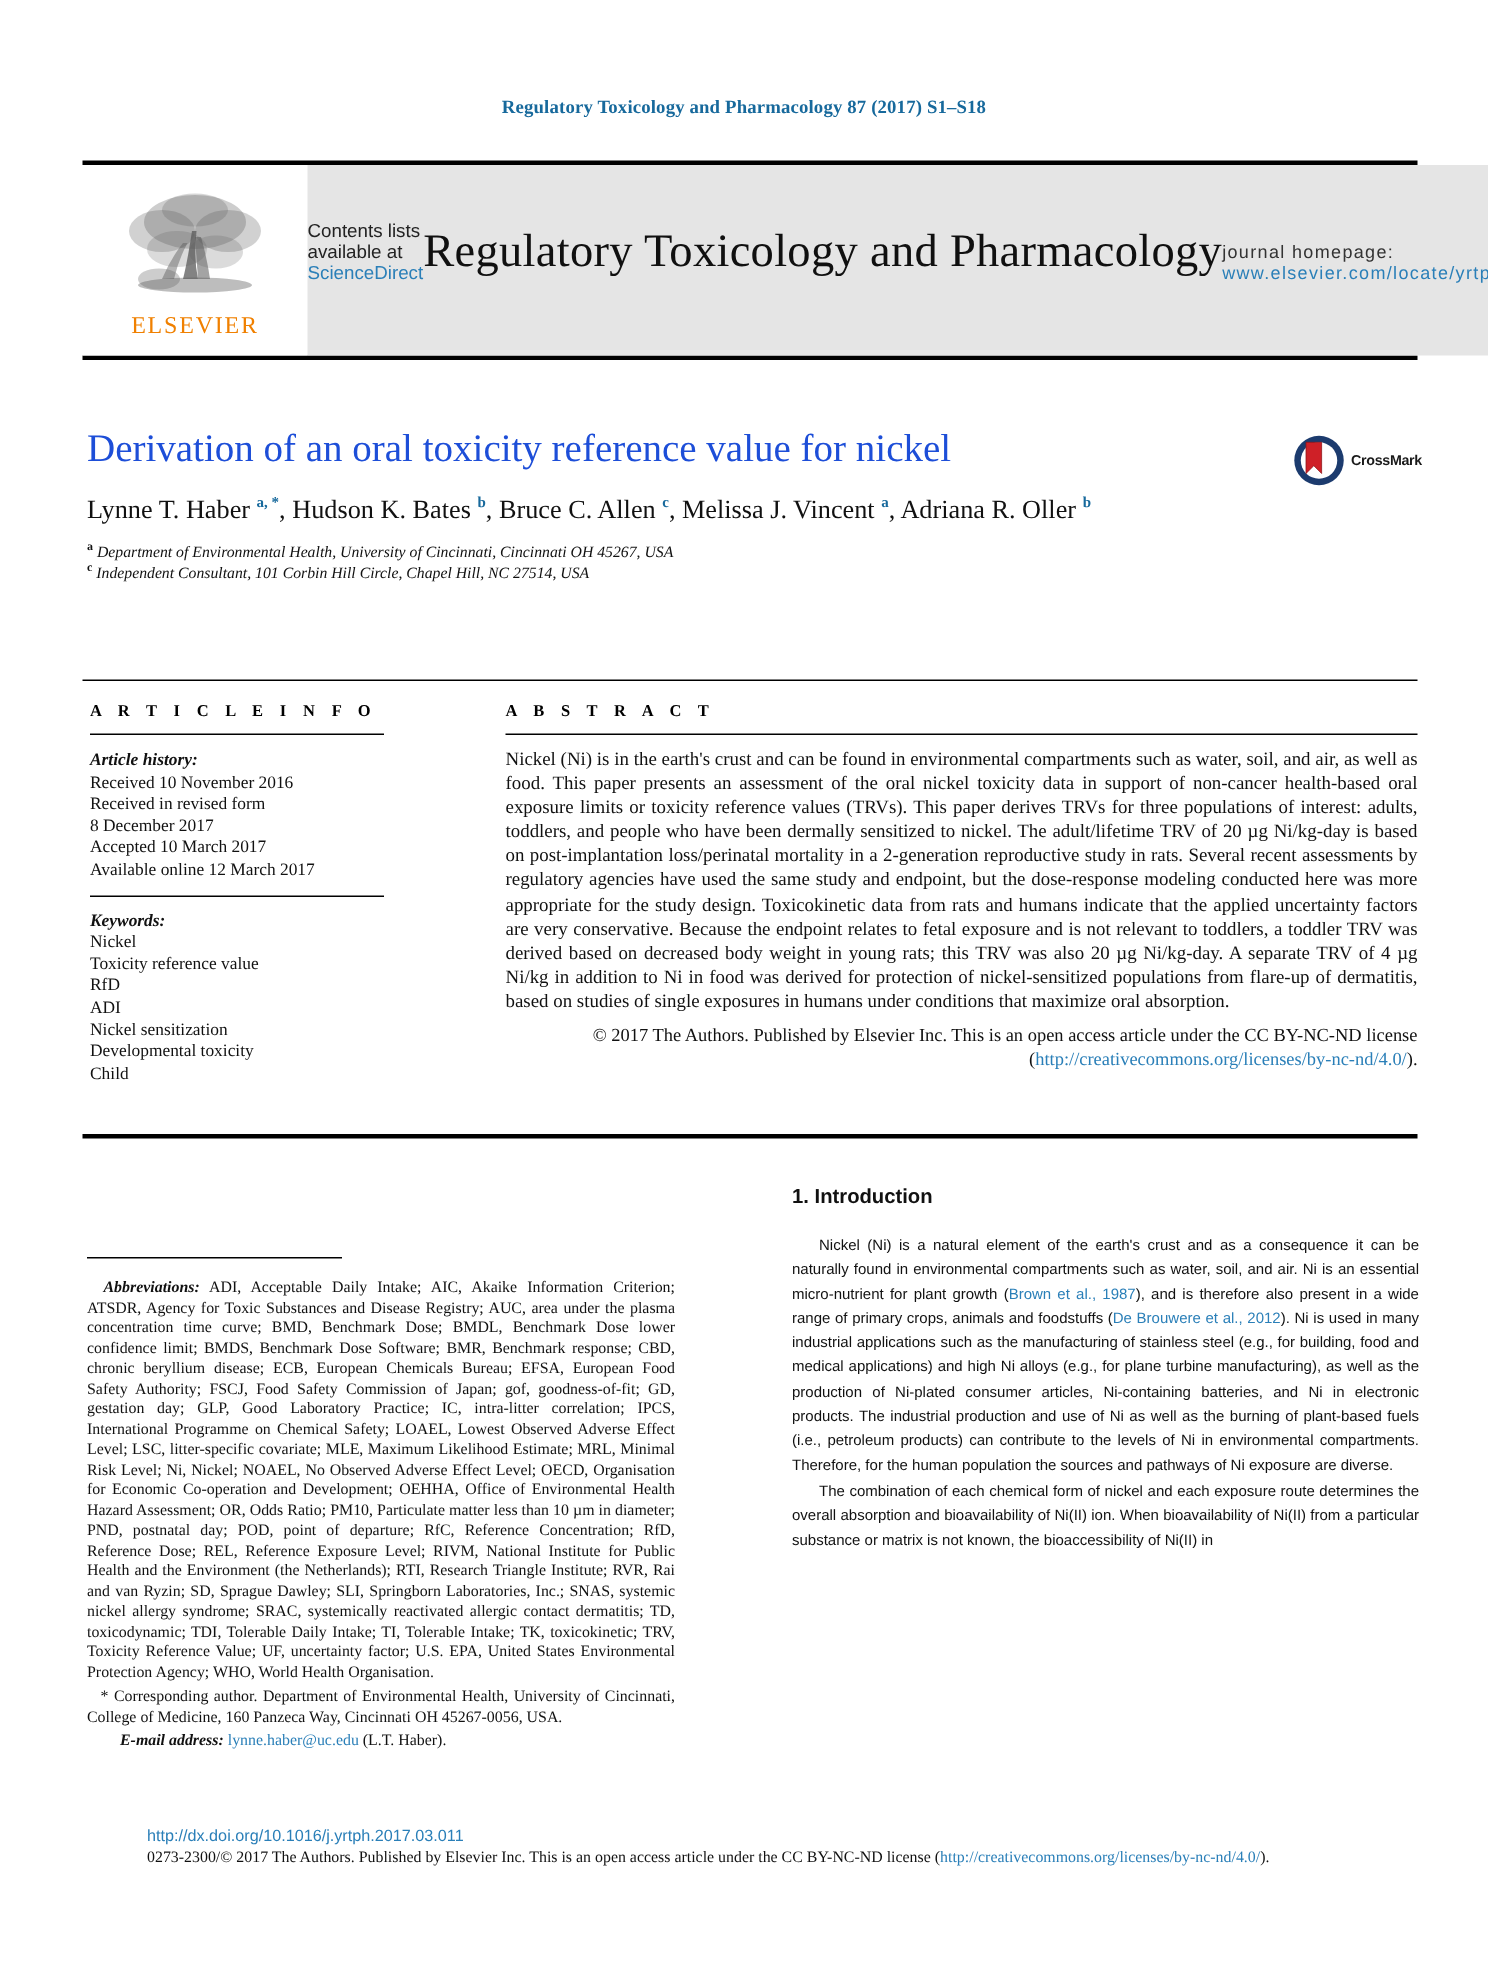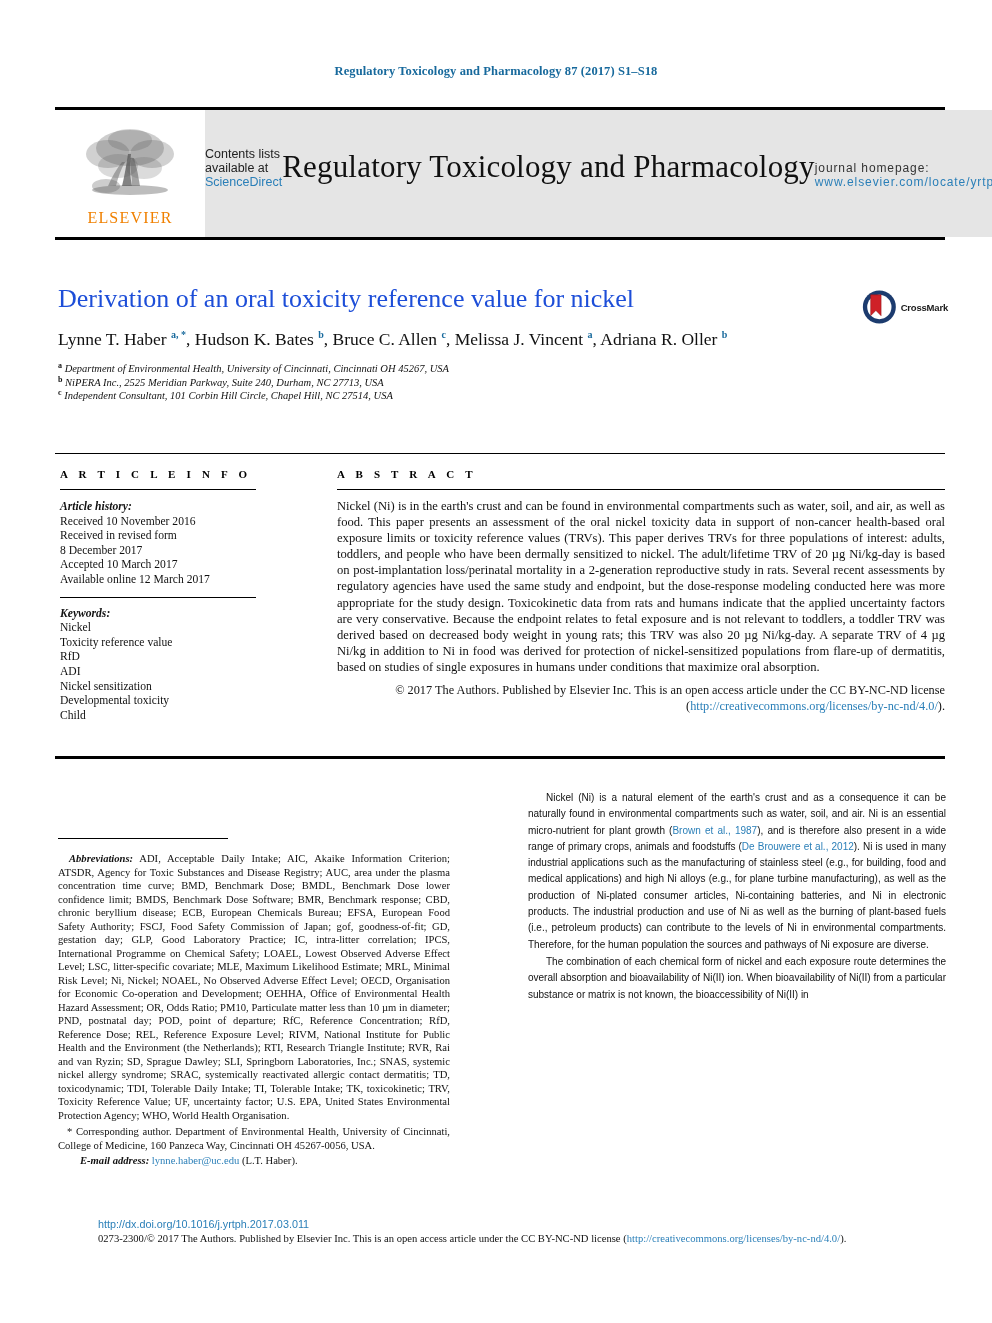--- a/index.html
+++ b/index.html
@@ -483,21 +483,20 @@
         <div class="cover-footer"></div>
       </div>
     </div>
   </div>
 
   <div class="title-block">
     <h1 class="article-title">Derivation of an oral toxicity reference value for nickel</h1>
     <div class="authors">Lynne T. Haber <sup>a, *</sup>, Hudson K. Bates <sup>b</sup>, Bruce C. Allen <sup>c</sup>, Melissa J. Vincent <sup>a</sup>, Adriana R. Oller <sup>b</sup></div>
     <div class="affils">
       <div><sup>a</sup> <span>Department of Environmental Health, University of Cincinnati, Cincinnati OH 45267, USA</span></div>
-      <div><sup>b</sup> <span>NiPERA Inc., 2525 Meridian Parkway, Suite 240, Durham, NC 27713, USA</span></div>
       <div><sup>c</sup> <span>Independent Consultant, 101 Corbin Hill Circle, Chapel Hill, NC 27514, USA</span></div>
     </div>
   </div>
 
   <div class="crossmark">
     <svg width="40" height="40" viewBox="0 0 40 40">
       <circle cx="20" cy="20" r="19" fill="#1c3b6e"></circle>
       <circle cx="20" cy="20" r="14" fill="#ffffff"></circle>
       <path d="M10 6 h12 v24 l-6 -6 l-6 6 z" fill="#cf2027"></path>
       <path d="M10 6 h12 v24 l-6 -6 l-6 6 z" fill="none" stroke="#8f1418" stroke-width="0.6"></path>
@@ -549,20 +548,21 @@
     </div>
     <div class="fn-corr">
       <span>*</span><span> Corresponding author. Department of Environmental Health, University of Cincinnati, College of Medicine, 160 Panzeca Way, Cincinnati OH 45267-0056, USA.</span>
     </div>
     <div class="fn-email">
       <span class="lbl">E-mail address:</span> <span class="lnk">lynne.haber@uc.edu</span><span> (L.T. Haber).</span>
     </div>
   </div>
 
   <div class="col-right">
+    <div class="sec-title">1. Introduction</div>
     <p class="body-p">
       <span>Nickel (Ni) is a natural element of the earth's crust and as a consequence it can be naturally found in environmental compartments such as water, soil, and air. Ni is an essential micro-nutrient for plant growth (</span><span class="lnk">Brown et al., 1987</span><span>), and is therefore also present in a wide range of primary crops, animals and foodstuffs (</span><span class="lnk">De Brouwere et al., 2012</span><span>). Ni is used in many industrial applications such as the manufacturing of stainless steel (e.g., for building, food and medical applications) and high Ni alloys (e.g., for plane turbine manufacturing), as well as the production of Ni-plated consumer articles, Ni-containing batteries, and Ni in electronic products. The industrial production and use of Ni as well as the burning of plant-based fuels (i.e., petroleum products) can contribute to the levels of Ni in environmental compartments. Therefore, for the human population the sources and pathways of Ni exposure are diverse.</span>
     </p>
     <p class="body-p">
       <span>The combination of each chemical form of nickel and each exposure route determines the overall absorption and bioavailability of Ni(II) ion. When bioavailability of Ni(II) from a particular substance or matrix is not known, the bioaccessibility of Ni(II) in</span>
     </p>
   </div>
 
   <div class="bottom">
     <div class="doi-line">http://dx.doi.org/10.1016/j.yrtph.2017.03.011</div>

